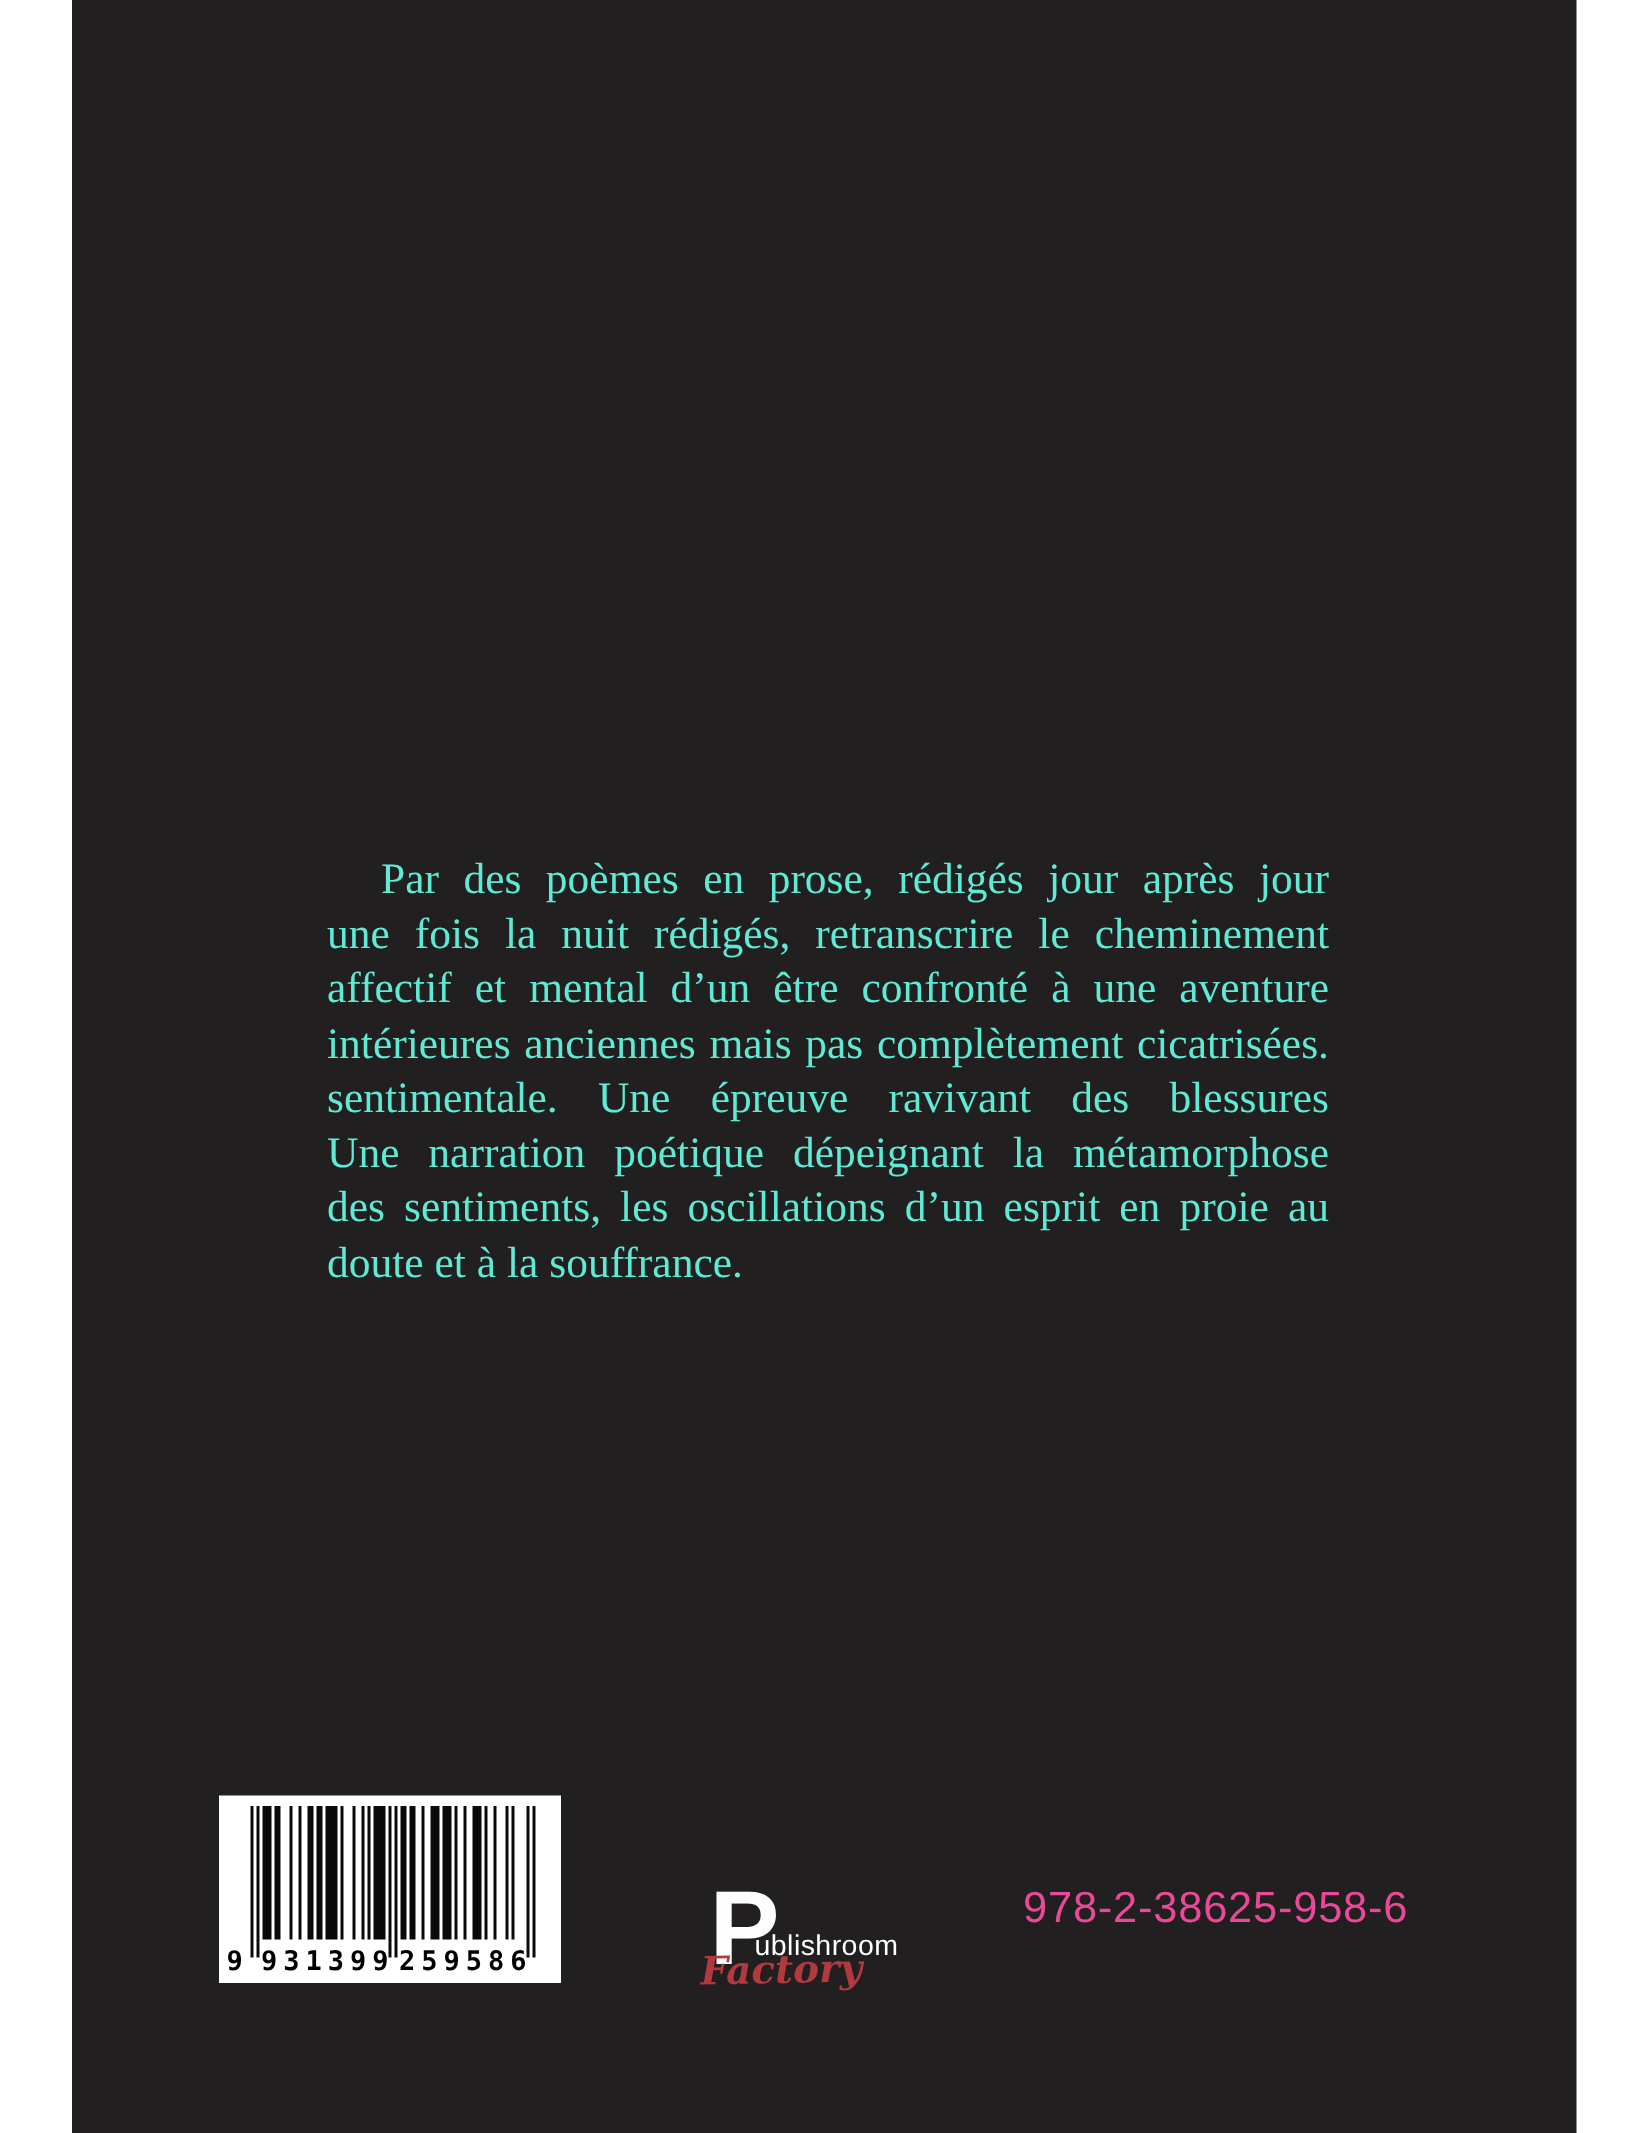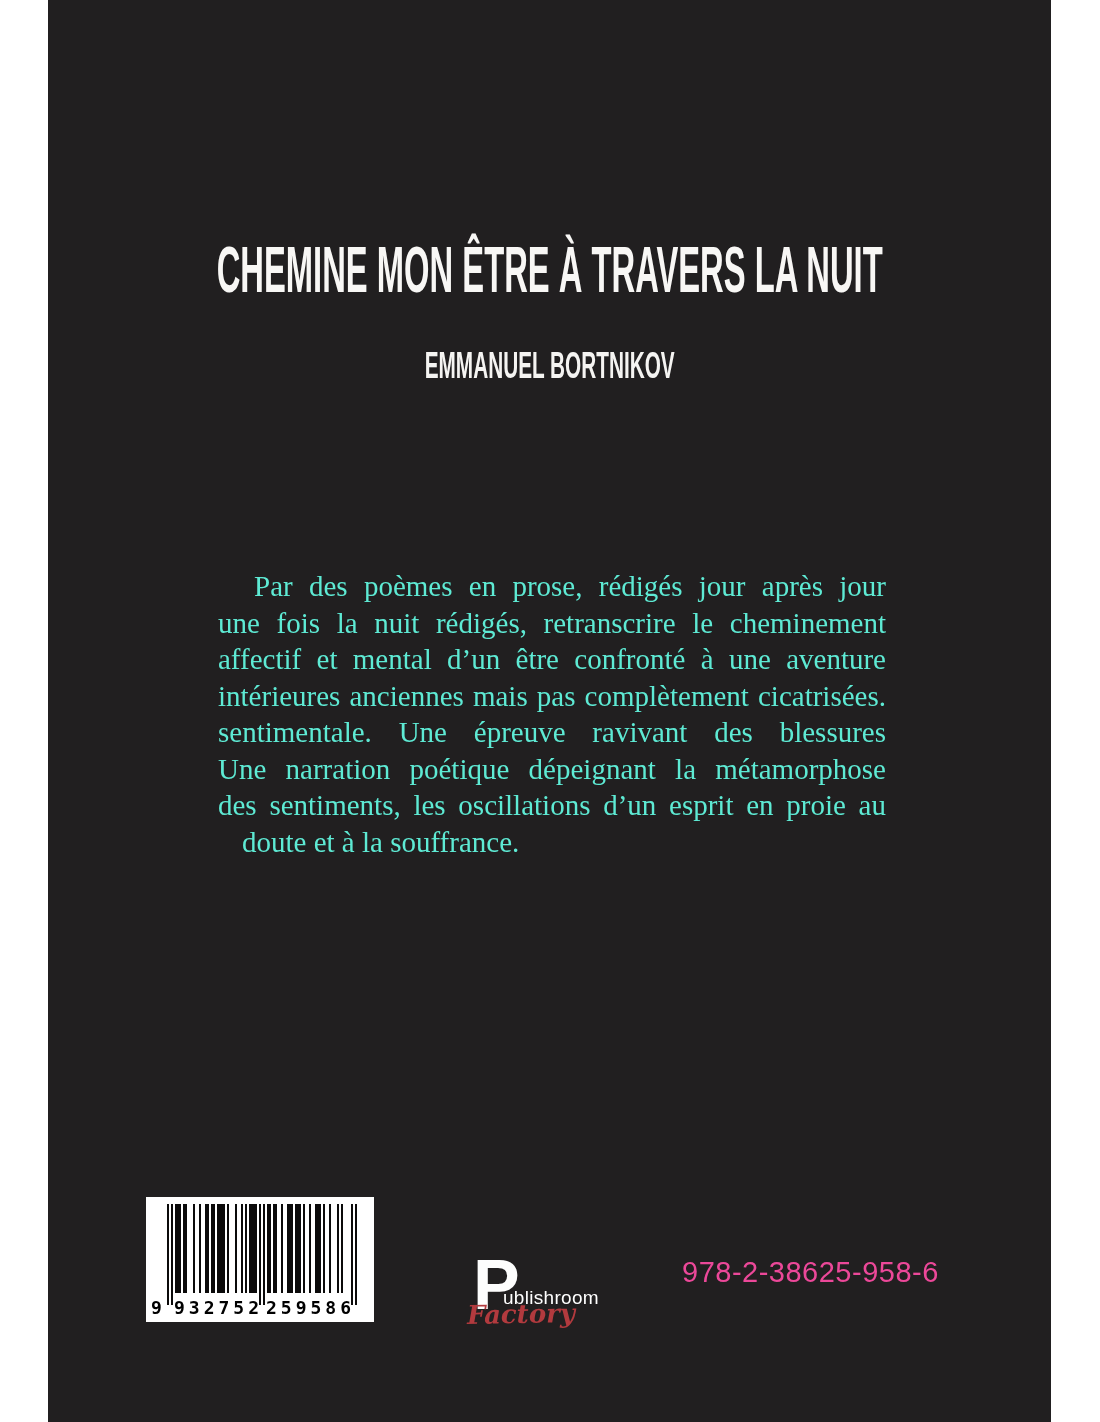--- a/index.html
+++ b/index.html
@@ -39,21 +39,21 @@
   }
   
   .synopsis {
     position: absolute; left: 170px; top: 568px; width: 668px;
     color: #5eead4;
     font-family: "Liberation Serif", serif;
     font-size: 29px; line-height: 36.5px;
   }
   .synopsis .line { text-align: justify; text-align-last: justify; }
   .synopsis .line:first-child { text-indent: 36px; }
-  .synopsis .line:last-child { text-align-last: left; margin-left: 24px; }
+  .synopsis .line:last-child { text-align-last: left; }
   
   .barcode {
     position: absolute; left: 98px; top: 1197px;
     width: 228px; height: 125px; background: #ffffff;
   }
   .bars { position: absolute; left: 21px; top: 7px; width: 190px; height: 101px; }
   .bar { position: absolute; top: 0; height: 89px; background: #0b0a0a; }
   .bar.tall { height: 101px; }
   .bc-digit {
     position: absolute; top: 101px;
@@ -86,27 +86,21 @@
   
   .pricing { position: absolute; left: 634px; top: 1257px; color: #ec4899; }
   .isbn { font-size: 29px; font-weight: 400; letter-spacing: 0.5px; line-height: 1.1; }
   .price { font-size: 30px; font-weight: 700; margin-top: 4px; line-height: 1.1; }
 </style>
 </head>
 <body>
 
 <div class="cover" style="background: rgb(33, 31, 32);">
 
-  <div class="title-wrap">
-    <h1 class="title-text" style="margin: 0px; transform: scaleX(0.5118);">CHEMINE MON ÊTRE À TRAVERS LA NUIT</h1>
-  </div>
 
-  <div class="author-wrap">
-    <div class="author-text" style="transform: scaleX(0.5613);">EMMANUEL BORTNIKOV</div>
-  </div>
 
   <div class="synopsis">
       <div class="line">Par des poèmes en prose, rédigés jour après jour</div>
       <div class="line">une fois la nuit rédigés, retranscrire le cheminement</div>
       <div class="line">affectif et mental d’un être confronté à une aventure</div>
       <div class="line">intérieures anciennes mais pas complètement cicatrisées.</div>
       <div class="line">sentimentale. Une épreuve ravivant des blessures</div>
       <div class="line">Une narration poétique dépeignant la métamorphose</div>
       <div class="line">des sentiments, les oscillations d’un esprit en proie au</div>
       <div class="line">doute et à la souffrance.</div>
@@ -139,21 +133,21 @@
         <div class="bar" style="left: 142px; width: 2px;"></div>
         <div class="bar" style="left: 148px; width: 6px;"></div>
         <div class="bar" style="left: 156px; width: 2px;"></div>
         <div class="bar" style="left: 162px; width: 2px;"></div>
         <div class="bar" style="left: 170px; width: 2px;"></div>
         <div class="bar" style="left: 174px; width: 2px;"></div>
         <div class="bar tall" style="left: 184px; width: 2px;"></div>
         <div class="bar tall" style="left: 188px; width: 2px;"></div>
       </div>
     <div class="bc-digit bc-first">9</div>
-    <div class="bc-digit bc-g1">932752</div>
+    <div class="bc-digit bc-g1">931399</div>
     <div class="bc-digit bc-g2">259586</div>
   </div>
 
   <div class="logo">
     <span class="logo-p">P</span>
     <span class="logo-rest">ublishroom</span>
     <span class="logo-factory" style="color: rgb(178, 58, 62);">Factory</span>
   </div>
 
   <div class="pricing">

